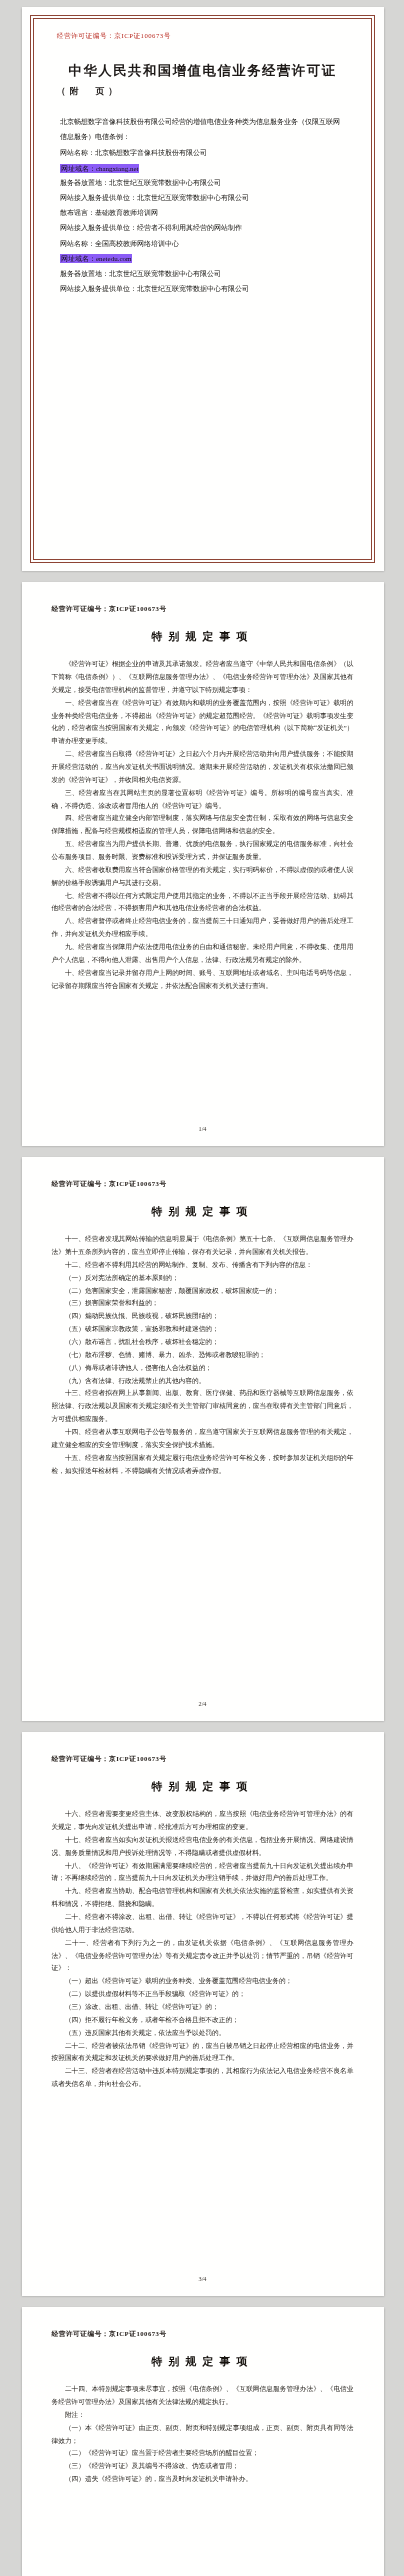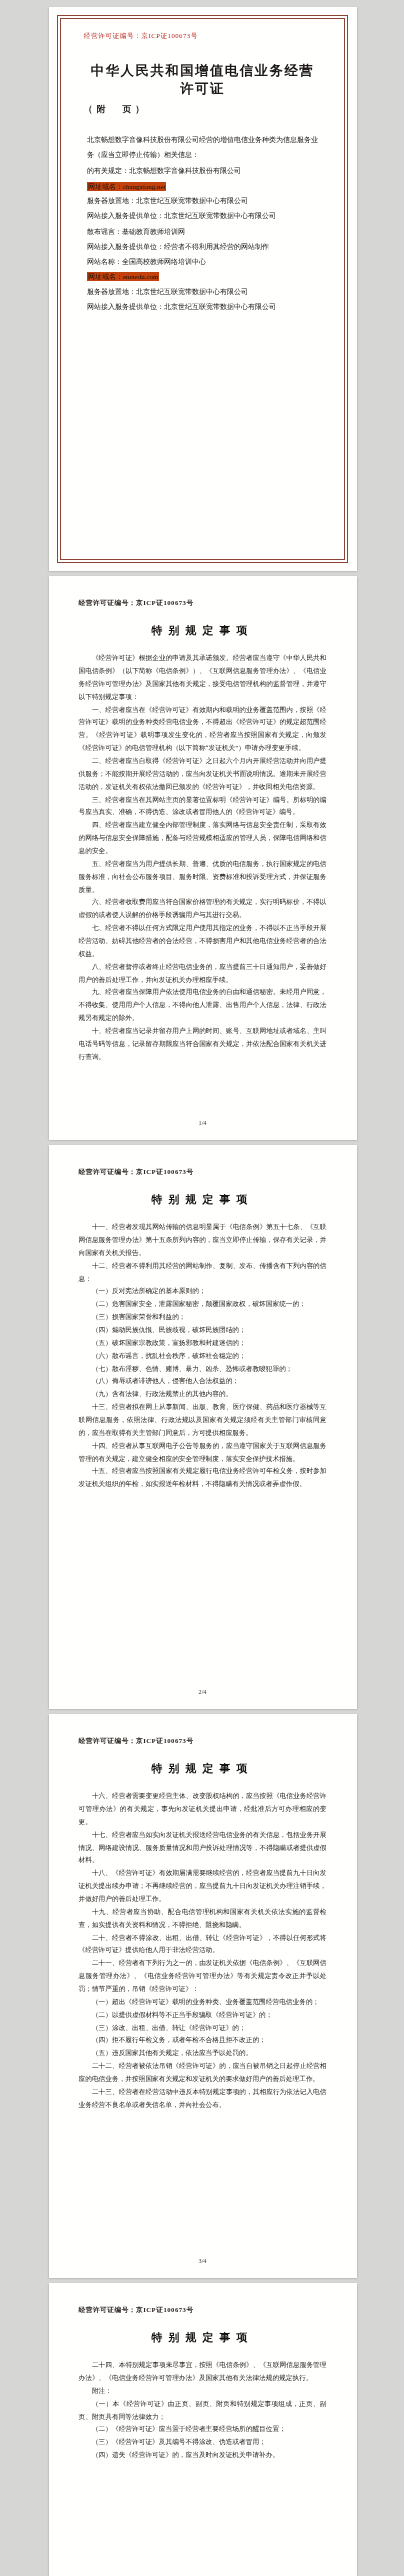--- a/index.html
+++ b/index.html
@@ -8,22 +8,22 @@
     background: #d6d6d4;
     font-family: "Liberation Serif", "DejaVu Serif", serif;
   }
   .stage {
     width: 405px;
     margin: 0 auto;
     padding: 7.2px 0 9.3px;
     box-sizing: border-box;
   }
   .page {
-    width: 308px;
-    margin: 0 auto 5px;
+    width: 362px;
+    margin: 0 auto 11px;
     background: #fffffe;
     box-shadow: 0 0.5px 2.1px rgba(0,0,0,0.28);
     box-sizing: border-box;
     position: relative;
     overflow: hidden;
   }
   .page:last-child { margin-bottom: 0; }
 
   
   .page.cert { height: 564px; padding: 8.2px; }
@@ -64,21 +64,21 @@
   }
   .cert-body {
     font-size: 7px;
     line-height: 2.15;
     color: #14120f;
     padding: 0 3.1px;
   }
   .cert-body p { margin: 0; }
   .cert-intro { margin-bottom: 1px !important; }
   .hl {
-    background: #c2410c;
+    background: #8b5cf6;
     padding: 0.5px 1px;
   }
 
   
   .page.prov { height: 564px; padding: 23px 30px 31px; }
   .prov-permit {
     font-size: 6.7px;
     font-weight: bold;
     color: #29231f;
     letter-spacing: 0.5px;
@@ -115,24 +115,24 @@
 
 <div class="stage">
 
   <div class="page cert">
     <div class="frame-outer">
       <div class="frame-inner">
         <div class="cert-permit">经营许可证编号：京ICP证100673号</div>
         <div class="cert-title">中华人民共和国增值电信业务经营许可证</div>
         <div class="cert-sub">（附　页）</div>
         <div class="cert-body">
-          <p class="cert-intro">北京畅想数字音像科技股份有限公司经营的增值电信业务种类为信息服务业务（应当立即停止传输）相关信息：</p>
+          <p class="cert-intro">北京畅想数字音像科技股份有限公司经营的增值电信业务种类为信息服务业务（仅限互联网信息服务）电信条例：</p>
           <div>
 
-              <p class="cert-line"><span>的有关规定：北京畅想数字音像科技股份有限公司</span></p>
+              <p class="cert-line"><span>网站名称：北京畅想数字音像科技股份有限公司</span></p>
               <p class="cert-line"><span class="hl">网址域名：changxiang.net</span></p>
               <p class="cert-line"><span>服务器放置地：北京世纪互联宽带数据中心有限公司</span></p>
               <p class="cert-line"><span>网站接入服务提供单位：北京世纪互联宽带数据中心有限公司</span></p>
 
               <p class="cert-line"><span>散布谣言：基础教育教师培训网</span></p>
               <p class="cert-line"><span>网站接入服务提供单位：经营者不得利用其经营的网站制作</span></p>
 
               <p class="cert-line"><span>网站名称：全国高校教师网络培训中心</span></p>
               <p class="cert-line"><span class="hl">网址域名：enetedu.com</span></p>
               <p class="cert-line"><span>服务器放置地：北京世纪互联宽带数据中心有限公司</span></p>

